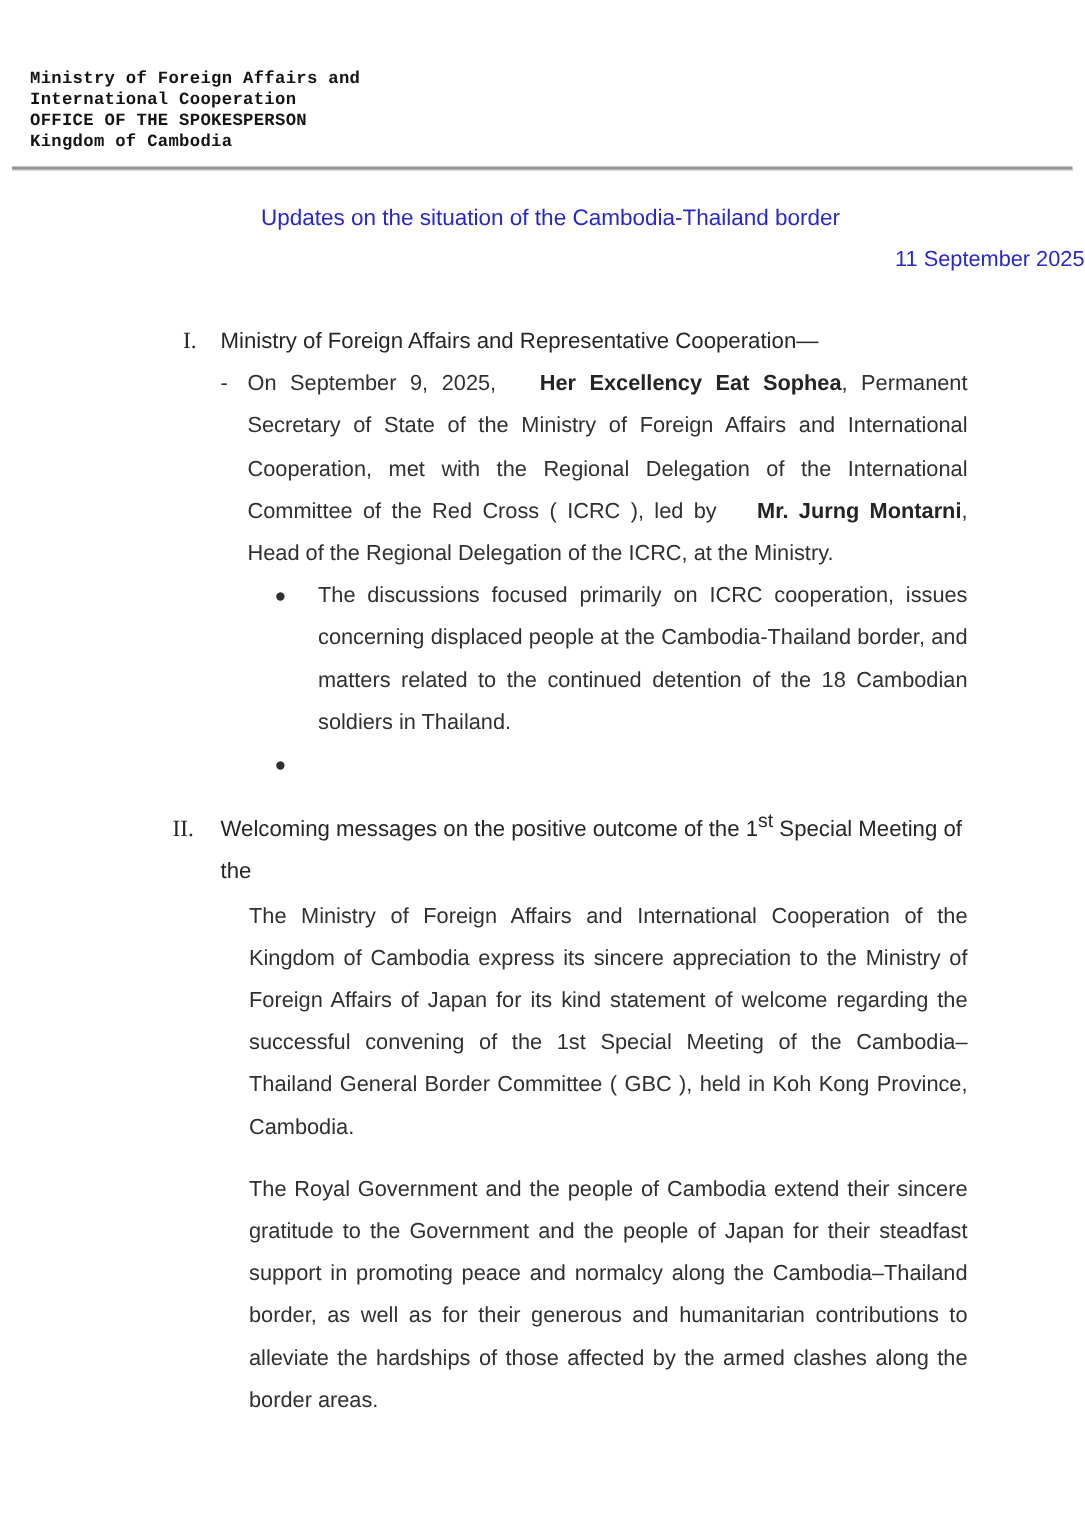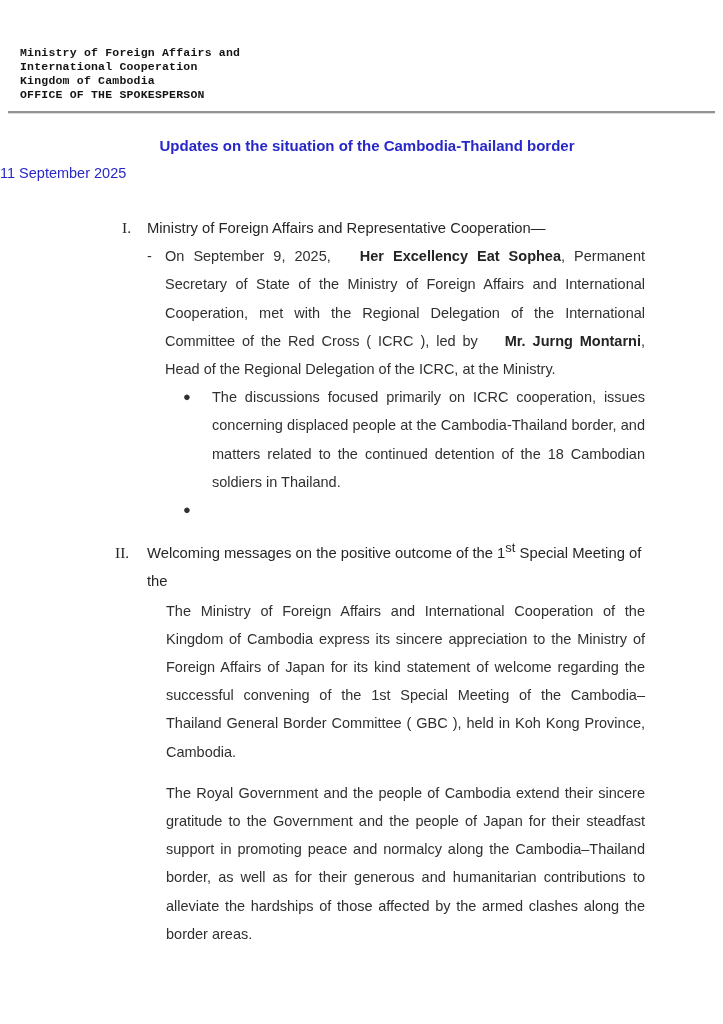--- a/index.html
+++ b/index.html
@@ -24,26 +24,26 @@
   .rule {
     margin: 9px 8px 0 8px;
     height: 2px;
     background: #939393;
     border-bottom: 1px solid #dcdcdc;
   }
   .title {
     margin: 21px 0 0 11px;
     text-align: center;
     font-size: 15px;
-    font-weight: bold;
+    font-weight: normal;
     line-height: 22px;
   }
   .date {
     margin: 5px 0 0 0;
-    text-align: left;
+    text-align: right;
     font-size: 14.5px;
     line-height: 22px;
   }
   .content {
     margin: 30px 78px 0 122px; 
     font-size: 14.5px;
     line-height: 28.2px;
   }
   .sec-heading {
     display: flex;
@@ -85,22 +85,22 @@
   .para + .para { margin-top: 13px; }
 </style>
 </head>
 <body>
 
 <div class="page">
 
   <header class="letterhead">
     <div>Ministry of Foreign Affairs and</div>
     <div>International Cooperation</div>
+    <div>OFFICE OF THE SPOKESPERSON</div>
     <div>Kingdom of Cambodia</div>
-    <div>OFFICE OF THE SPOKESPERSON</div>
   </header>
 
   <div class="rule"></div>
 
   <h1 class="title" style="color:#2828C8">Updates on the situation of the Cambodia-Thailand border</h1>
   <div class="date" style="color:#2828C8">11 September 2025</div>
 
   <main class="content">
 
     <div class="sec-heading">

